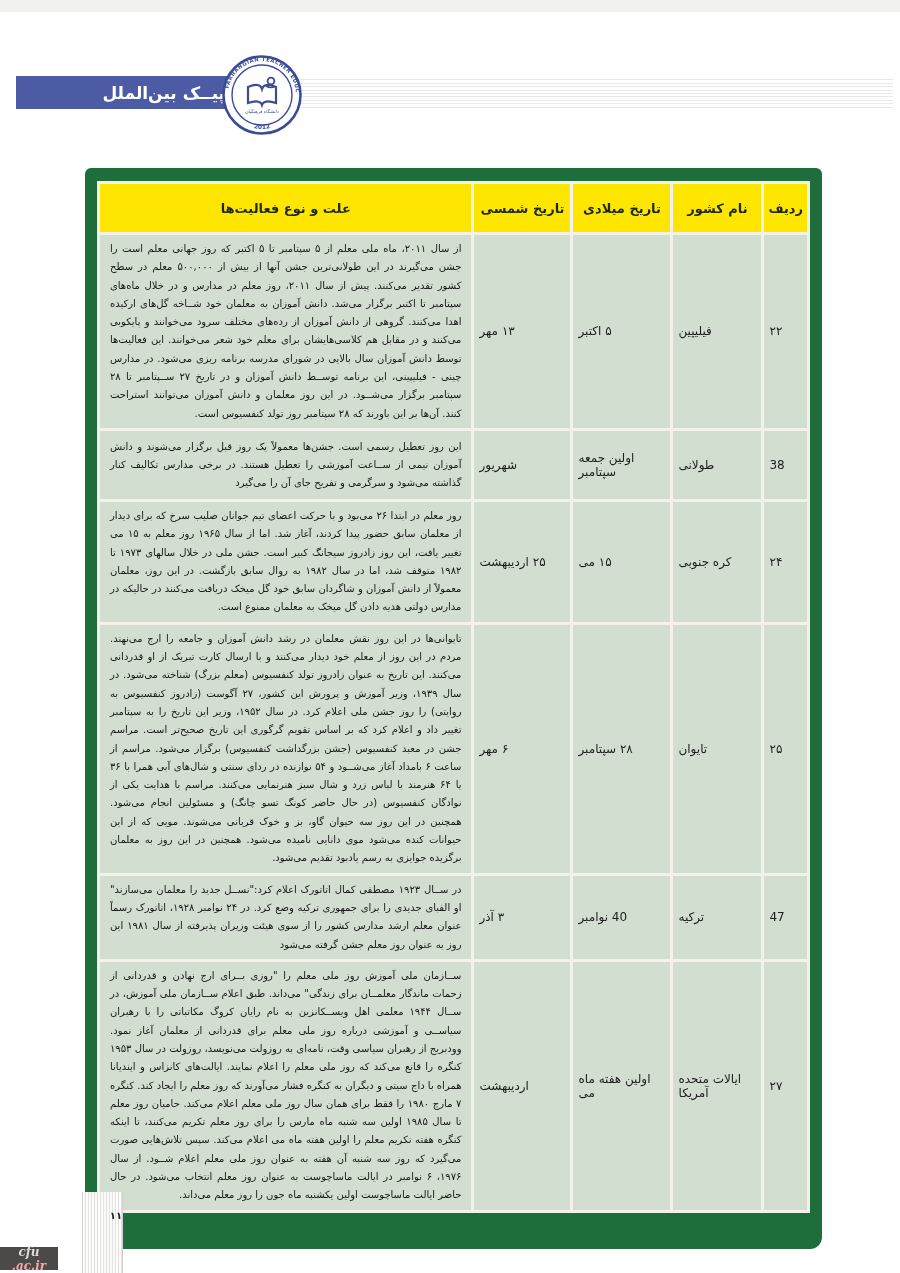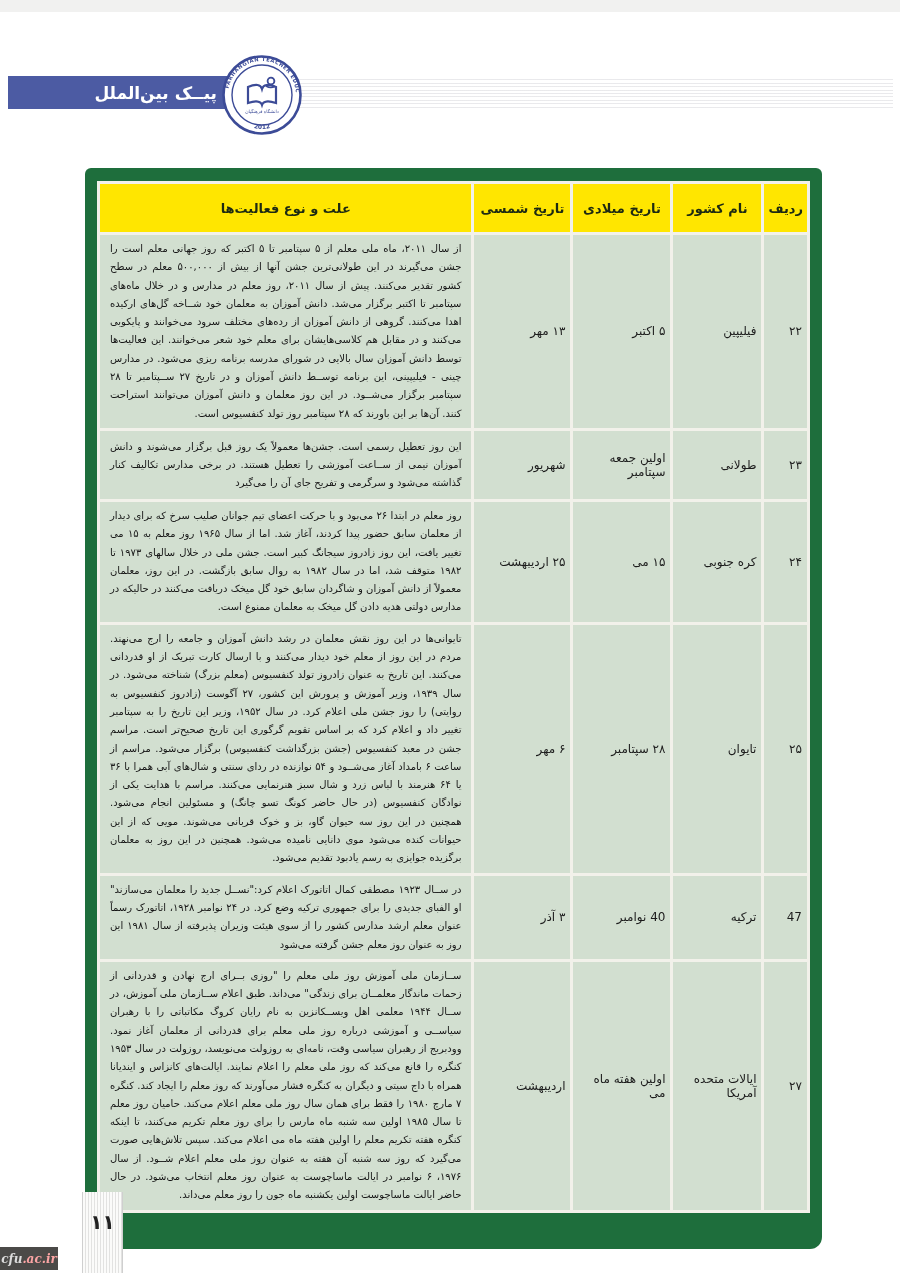--- a/index.html
+++ b/index.html
@@ -5,21 +5,21 @@
   * { margin:0; padding:0; box-sizing:border-box; }
   body {
     width:900px; height:1273px; position:relative; overflow:hidden;
     background:#ffffff;
     font-family:"DejaVu Sans","Liberation Sans",sans-serif;
   }
   
   .top-strip{position:absolute;left:0;top:0;width:900px;height:12px;background:#f1f1f0;}
   
   .masthead-bar{
-    position:absolute;left:8px;top:76px;width:253px;height:33px;background:#4c5ba3;
+    position:absolute;left:16px;top:76px;width:253px;height:33px;background:#4c5ba3;
     display:flex;align-items:center;justify-content:flex-end;padding-right:44px;
   }
   .masthead-title{color:#ffffff;font-size:17px;font-weight:bold;direction:rtl;white-space:nowrap;}
   .pinstripes{
     position:absolute;left:240px;top:77px;width:653px;height:32px;
     background:repeating-linear-gradient(180deg,#ffffff 0 2.4px,#e4e4e7 2.4px 3.4px);
     opacity:.8;
   }
   .logo-wrap{position:absolute;left:222px;top:55px;width:80px;height:80px;}
   
@@ -31,43 +31,44 @@
   table.day-table{
     width:100%;border-collapse:separate;border-spacing:3px;
     background:#f2f1ea;direction:rtl;
   }
   table.day-table td,table.day-table th{vertical-align:middle;}
   th.hdr{
     background:#ffe600;color:#1d2a12;font-size:13px;font-weight:bold;
     height:48px;text-align:center;padding:2px 4px;
   }
   td.cell{
-    background:#d2dfd0;color:#1c1c1c;font-size:12px;text-align:right;padding:4px 5px;
+    background:#d2dfd0;color:#1c1c1c;font-size:12px;text-align:left;padding:4px 5px;
   }
   td.cell-text{
     background:#d2dfd0;color:#161616;font-size:10px;line-height:1.83;
     text-align:justify;text-align-last:right;padding:5px 10px;direction:rtl;
   }
   tr.r22 td{height:188px;} tr.r23 td{height:68px;} tr.r24 td{height:99px;}
   tr.r25 td{height:231px;} tr.r26 td{height:63px;} tr.r27 td{height:223px;}
   
   .page-num-band{
     position:absolute;left:82px;top:1192px;width:41px;height:81px;
     background:repeating-linear-gradient(90deg,#fbfbfa 0 2px,#e2e2e1 2px 3px);
     border-left:1px solid #cfcfcf;border-right:1px solid #cfcfcf;
   }
   .page-num{
-    position:absolute;left:0;top:18px;width:100%;text-align:center;
-    font-size:20px;font-weight:bold;color:#222;
+    position:absolute;left:0;top:18px;width:100%;text-align:right;
+    font-size:10px;font-weight:bold;color:#222;
   }
   .site-box{
     position:absolute;left:0;top:1247px;width:58px;height:23px;background:#4b4a48;
     display:flex;align-items:center;justify-content:center;
     font-family:"DejaVu Serif","Liberation Serif",serif;font-style:italic;font-weight:bold;
     font-size:12px;
+    flex-direction:column;
   }
   .site-cfu{color:#dcdcdc;} .site-acir{color:#fca5a5;}
 </style>
 </head>
 <body>
 
 <div class="top-strip"></div>
 
 <div class="pinstripes"></div>
 <div class="masthead-bar">
@@ -114,21 +115,21 @@
       <th class="hdr">علت و نوع فعالیت‌ها</th>
     </tr>
     <tr class="r22">
       <td class="cell">۲۲</td>
       <td class="cell">فیلیپین</td>
       <td class="cell">۵ اکتبر</td>
       <td class="cell">۱۳ مهر</td>
       <td class="cell-text">از سال ۲۰۱۱، ماه ملی معلم از ۵ سپتامبر تا ۵ اکتبر که روز جهانی معلم است را جشن می‌گیرند در این طولانی‌ترین جشن آنها از بیش از ۵۰۰,۰۰۰ معلم در سطح کشور تقدیر می‌کنند. پیش از سال ۲۰۱۱، روز معلم در مدارس و در خلال ماه‌های سپتامبر تا اکتبر برگزار می‌شد. دانش آموزان به معلمان خود شــاخه گل‌های ارکیده اهدا می‌کنند. گروهی از دانش آموزان از رده‌های مختلف سرود می‌خوانند و پایکوبی می‌کنند و در مقابل هم کلاسی‌هایشان برای معلم خود شعر می‌خوانند. این فعالیت‌ها توسط دانش آموزان سال بالایی در شورای مدرسه برنامه ریزی می‌شود. در مدارس چینی - فیلیپینی، این برنامه توســط دانش آموزان و در تاریخ ۲۷ ســپتامبر تا ۲۸ سپتامبر برگزار می‌شــود. در این روز معلمان و دانش آموزان می‌توانند استراحت کنند. آن‌ها بر این باورند که ۲۸ سپتامبر روز تولد کنفسیوس است.</td>
     </tr>
     <tr class="r23">
-      <td class="cell">۲۳</td>
+      <td class="cell">38</td>
       <td class="cell">طولانی</td>
       <td class="cell">اولین جمعه سپتامبر</td>
       <td class="cell">شهریور</td>
       <td class="cell-text">این روز تعطیل رسمی است. جشن‌ها معمولاً یک روز قبل برگزار می‌شوند و دانش آموزان نیمی از ســاعت آموزشی را تعطیل هستند. در برخی مدارس تکالیف کنار گذاشته می‌شود و سرگرمی و تفریح جای آن را می‌گیرد</td>
     </tr>
     <tr class="r24">
       <td class="cell">۲۴</td>
       <td class="cell">کره جنوبی</td>
       <td class="cell">۱۵ می</td>
       <td class="cell">۲۵ اردیبهشت</td>

